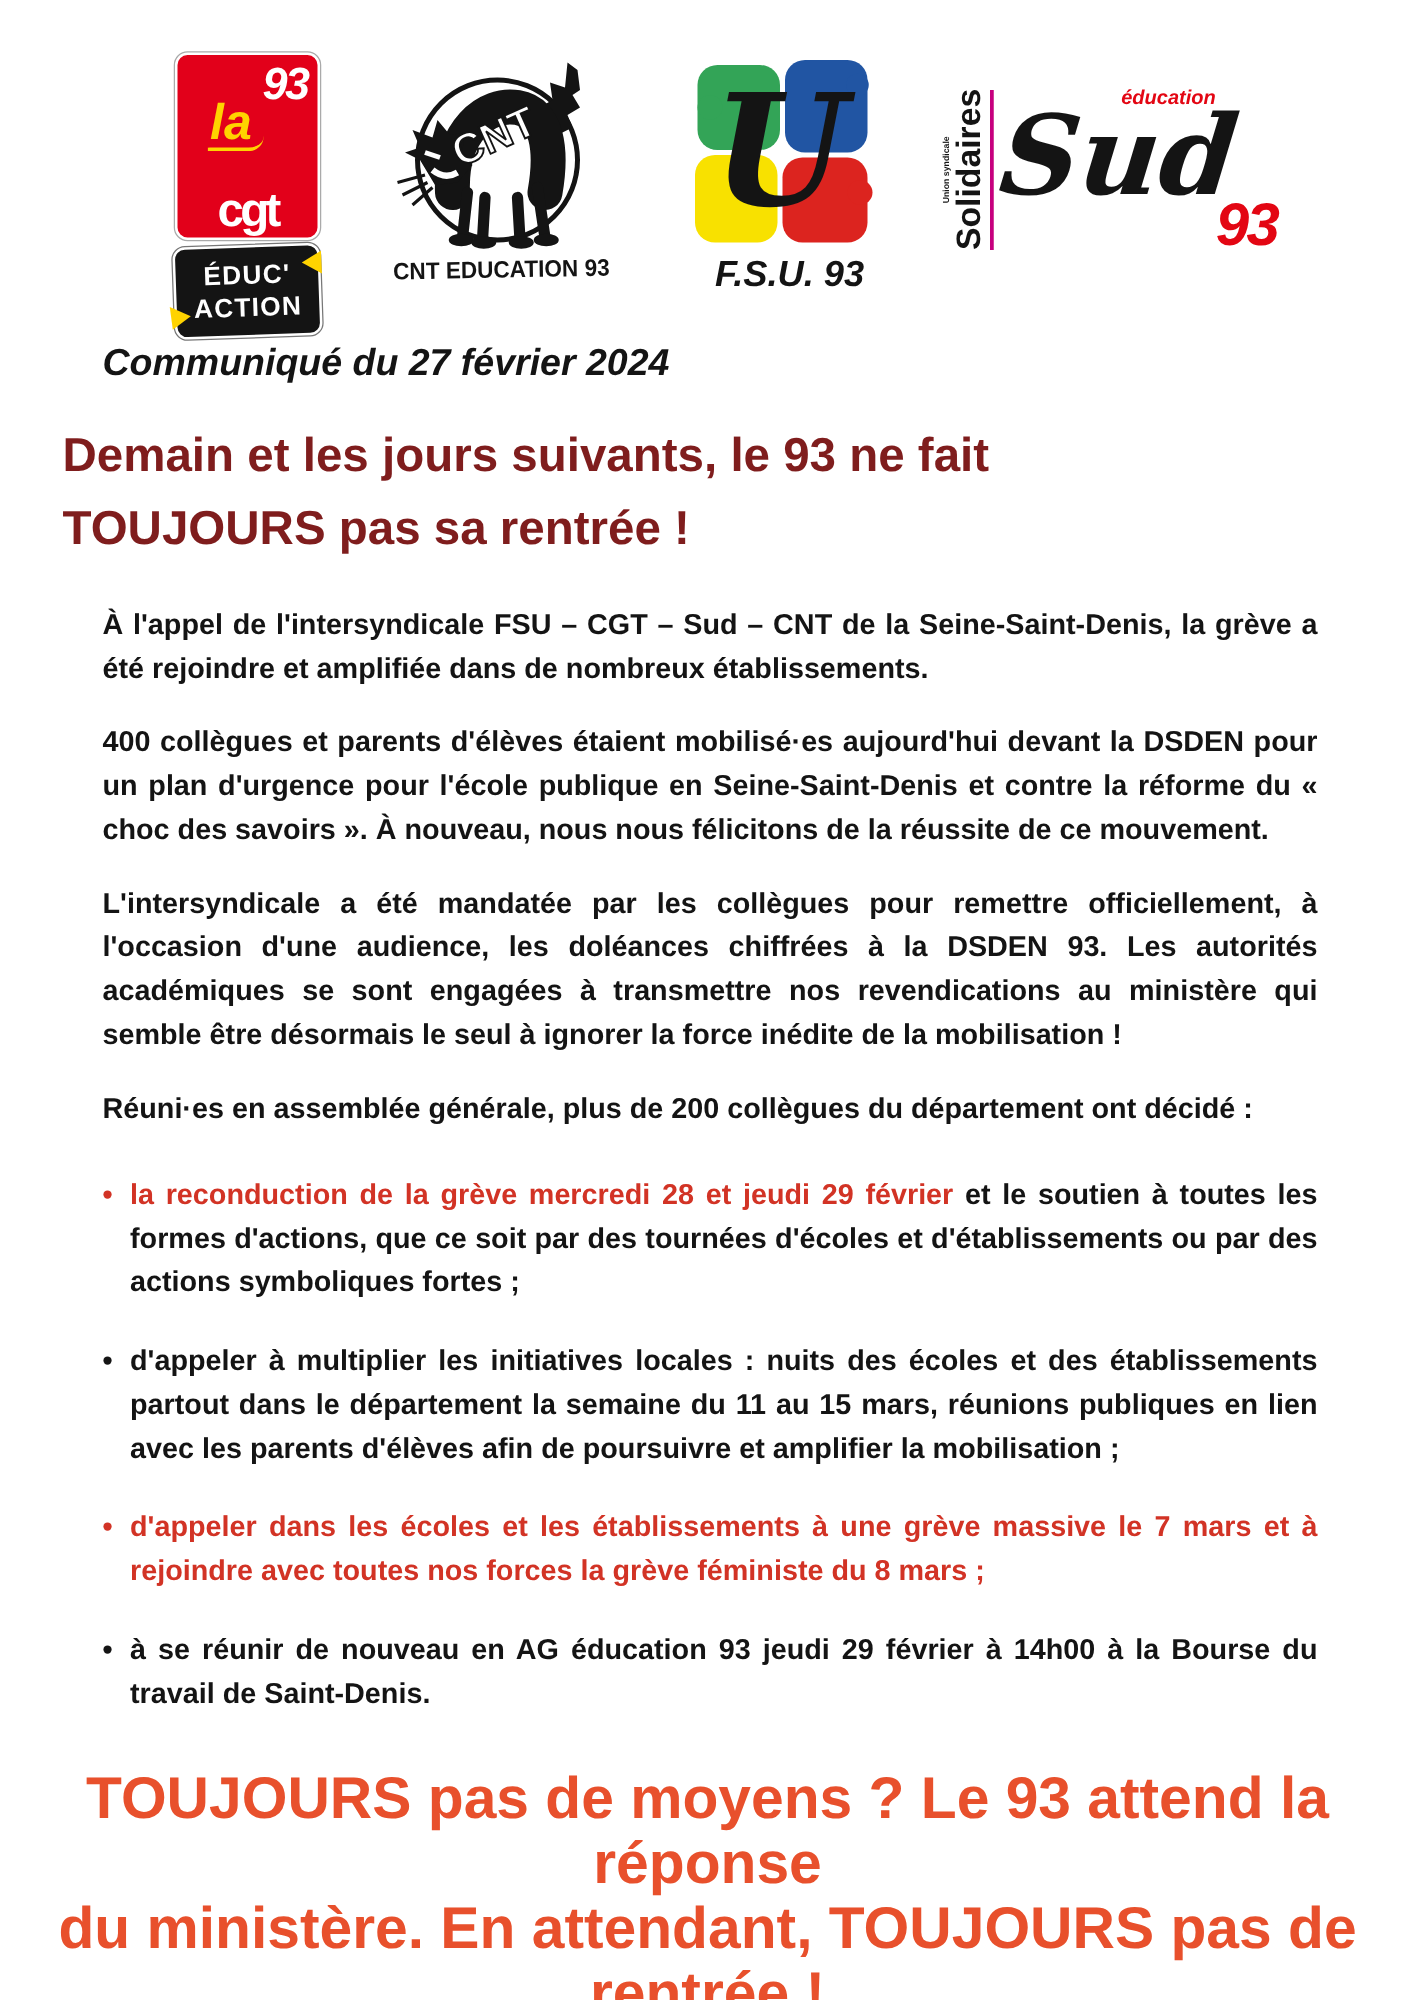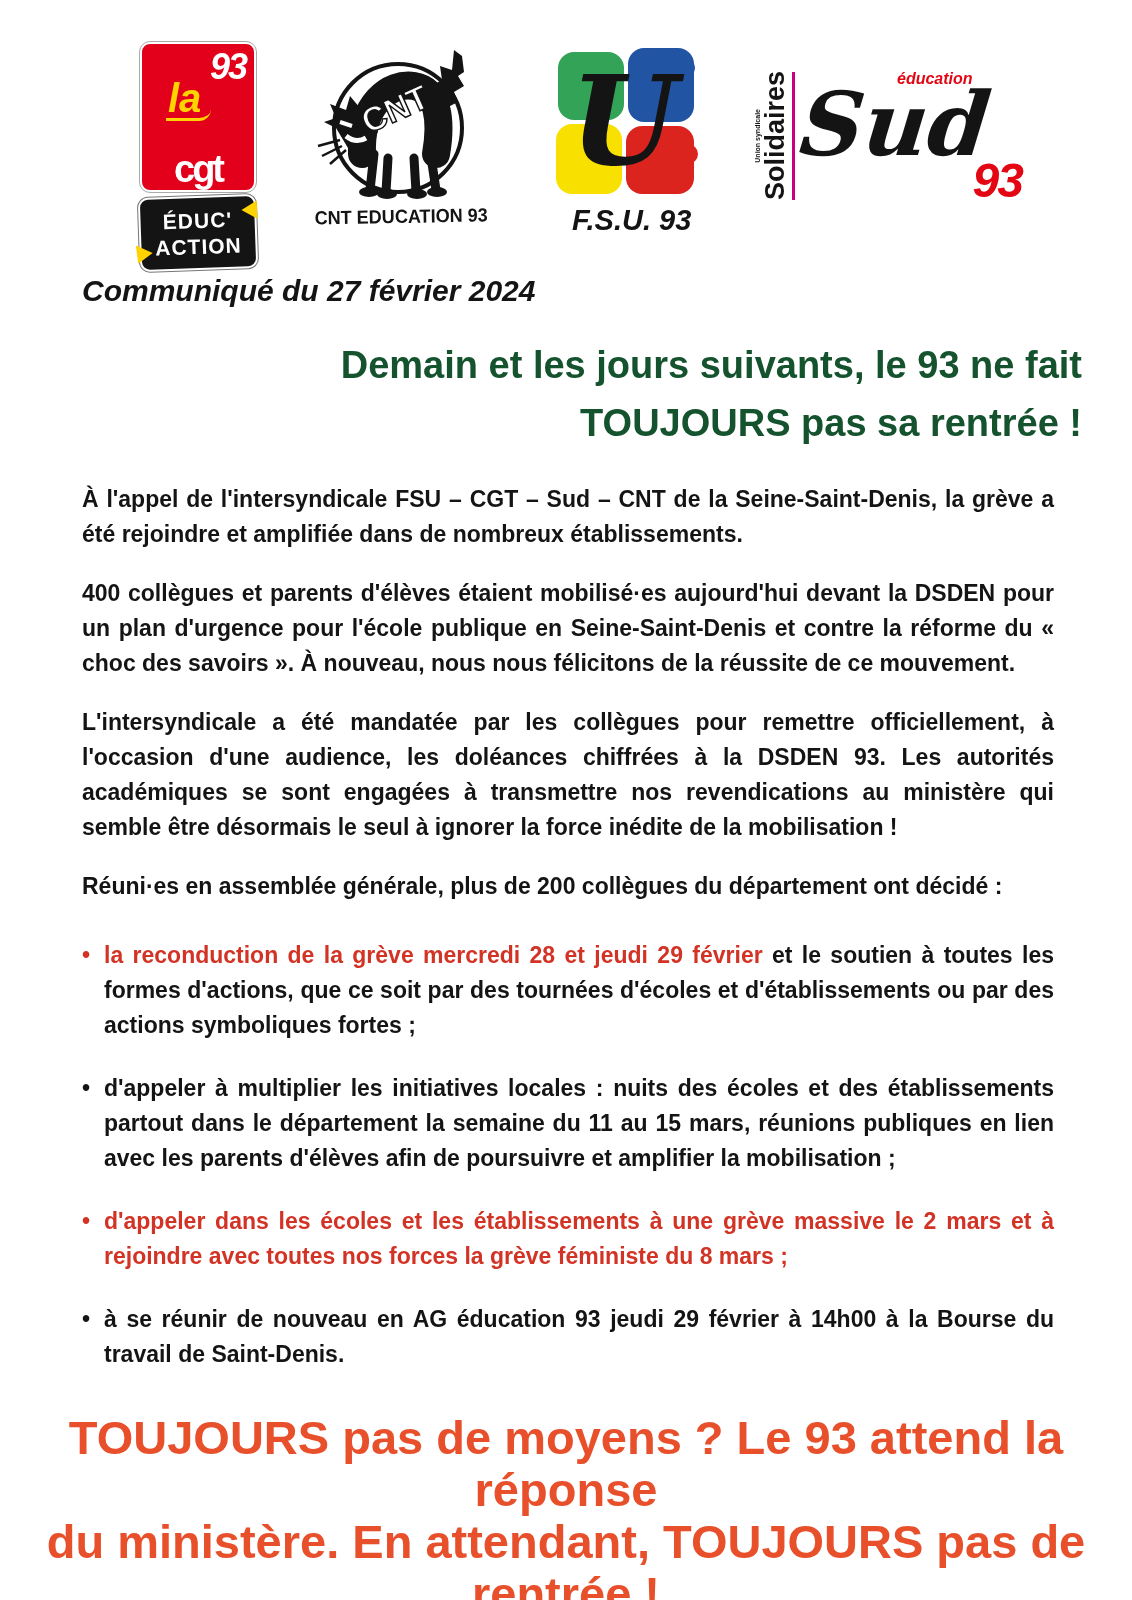--- a/index.html
+++ b/index.html
@@ -62,22 +62,22 @@
   .sud-education { position:absolute; top:0; left:96px; color:#e30613;
                    font-weight:800; font-size:16px; font-style:italic; }
   .sud-name { position:absolute; top:10px; left:0;
               font-family:"DejaVu Serif", serif; font-style:italic; font-weight:900;
               font-size:88px; line-height:1; transform:skewX(-6deg); color:#141414; }
   .sud-93 { position:absolute; right:0; bottom:-6px; color:#e30613;
             font-weight:900; font-size:48px; font-style:italic; letter-spacing:-2px; }
 
   
   .kicker { margin:34px 0 0 82px; font-size:30px; font-weight:700; font-style:italic; }
-  .title { margin:28px 50px 0; text-align:right; font-size:38px; font-weight:700;
-           line-height:58px; color:#14532d; }
+  .title { margin:28px 50px 0; text-align:left; font-size:38px; font-weight:700;
+           line-height:58px; color:#7f1d1d; }
   .title span { display:block; }
   .content { margin:30px 78px 0 82px; font-size:23px; font-weight:600;
              line-height:35px; text-align:justify; }
   .content p { margin:0 0 24px 0; }
   .bullets { list-style:none; margin:34px 0 0 0; padding:0; }
   .bullets li { display:flex; margin:0 0 28px 0; }
   .marker { flex:0 0 22px; }
   .b-red .marker, .seg-red { color:#d23325; }
   .li-text { flex:1; }
   .closing { margin:40px 40px 0; text-align:center; color:#e8502c;
@@ -180,21 +180,21 @@
       <li class="b-red">
         <span class="marker">•</span>
         <span class="li-text"><span class="seg-red">la reconduction de la grève mercredi 28 et jeudi 29 février</span><span> et le soutien à toutes les formes d'actions, que ce soit par des tournées d'écoles et d'établissements ou par des actions symboliques fortes ;</span></span>
       </li>
       <li>
         <span class="marker">•</span>
         <span class="li-text"><span></span><span>d'appeler à multiplier les initiatives locales : nuits des écoles et des établissements partout dans le département la semaine du 11 au 15 mars, réunions publiques en lien avec les parents d'élèves afin de poursuivre et amplifier la mobilisation ;</span></span>
       </li>
       <li class="b-red">
         <span class="marker">•</span>
-        <span class="li-text"><span class="seg-red">d'appeler dans les écoles et les établissements à une grève massive le 2 mars et à rejoindre avec toutes nos forces la grève féministe du 8 mars ;</span><span></span></span>
+        <span class="li-text"><span class="seg-red">d'appeler dans les écoles et les établissements à une grève massive le 7 mars et à rejoindre avec toutes nos forces la grève féministe du 8 mars ;</span><span></span></span>
       </li>
       <li>
         <span class="marker">•</span>
         <span class="li-text"><span></span><span>à se réunir de nouveau en AG éducation 93 jeudi 29 février à 14h00 à la Bourse du travail de Saint-Denis.</span></span>
       </li>
     </ul>
   </section>
 
   <p class="closing">
     <span>TOUJOURS pas de moyens ? Le 93 attend la réponse</span>

